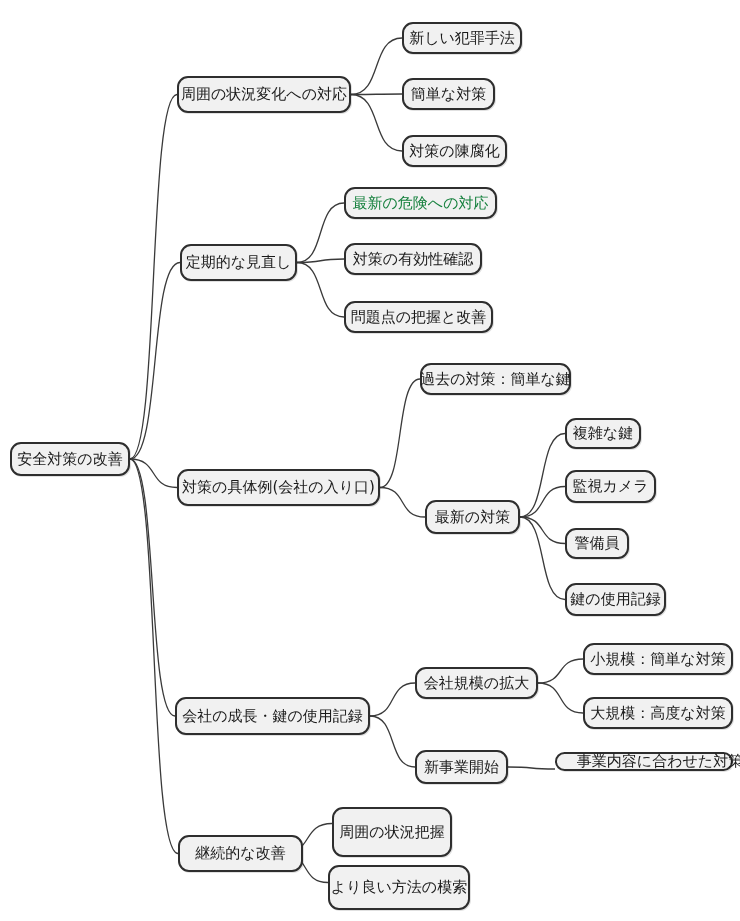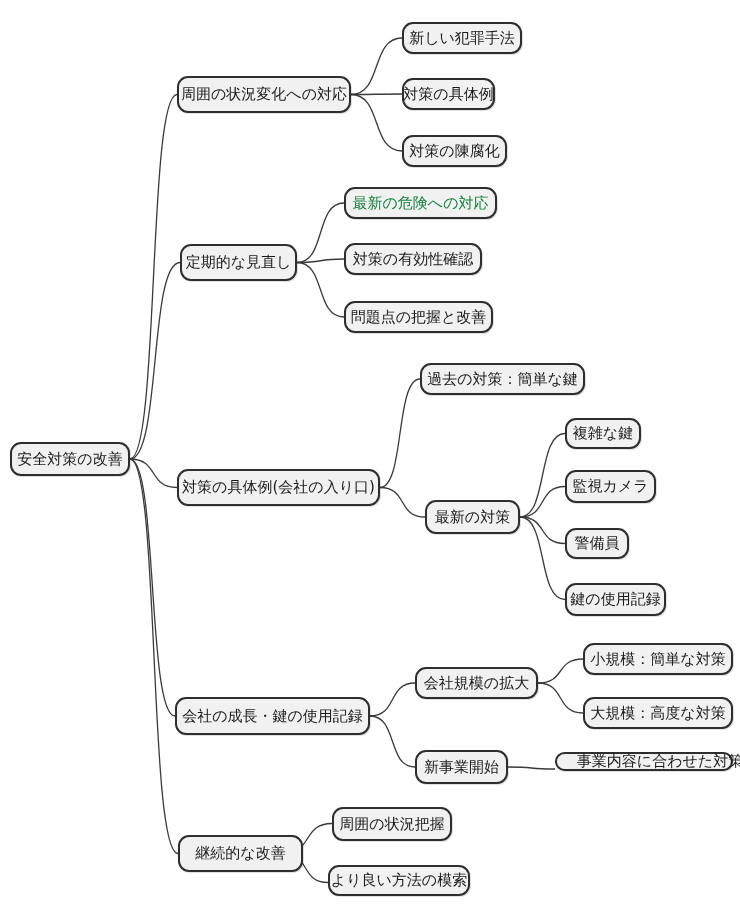--- a/index.html
+++ b/index.html
@@ -64,35 +64,35 @@
       <path d="M 538 683 C 565.9 683, 555.1 659, 583 659" fill="none" stroke="#3a3a3a" stroke-width="1.3"></path>
       <path d="M 538 683 C 565.9 683, 555.1 713, 583 713" fill="none" stroke="#3a3a3a" stroke-width="1.3"></path>
       <path d="M 508 767 C 537.14 767, 525.86 769, 555 769" fill="none" stroke="#3a3a3a" stroke-width="1.3"></path>
       <path d="M 283 853.5 C 313.38 853.5, 301.62 823.5, 332 823.5" fill="none" stroke="#3a3a3a" stroke-width="1.3"></path>
       <path d="M 283 853.5 C 310.9 853.5, 300.1 882.5, 328 882.5" fill="none" stroke="#3a3a3a" stroke-width="1.3"></path>
     </svg>
 
   <div class="node" id="n-root" style="left: 10px; top: 442px; width: 120px; height: 34px; background: rgb(241, 241, 241); border-color: rgb(46, 46, 46); color: rgb(26, 26, 26);">安全対策の改善</div>
   <div class="node" id="n-b1" style="left: 177px; top: 76px; width: 174px; height: 37px; background: rgb(241, 241, 241); border-color: rgb(46, 46, 46); color: rgb(26, 26, 26);">周囲の状況変化への対応</div>
   <div class="node" id="n-b1c1" style="left: 402px; top: 22px; width: 120px; height: 32px; background: rgb(241, 241, 241); border-color: rgb(46, 46, 46); color: rgb(26, 26, 26);">新しい犯罪手法</div>
-  <div class="node" id="n-b1c2" style="left: 402px; top: 78px; width: 93px; height: 32px; background: rgb(241, 241, 241); border-color: rgb(46, 46, 46); color: rgb(26, 26, 26);">対策の具体例</div>
+  <div class="node" id="n-b1c2" style="left: 402px; top: 78px; width: 93px; height: 32px; background: rgb(241, 241, 241); border-color: rgb(46, 46, 46); color: rgb(26, 26, 26);">簡単な対策</div>
   <div class="node" id="n-b1c3" style="left: 402px; top: 135px; width: 105px; height: 32px; background: rgb(241, 241, 241); border-color: rgb(46, 46, 46); color: rgb(26, 26, 26);">対策の陳腐化</div>
   <div class="node" id="n-b2" style="left: 180px; top: 244px; width: 117px; height: 37px; background: rgb(241, 241, 241); border-color: rgb(46, 46, 46); color: rgb(26, 26, 26);">定期的な見直し</div>
   <div class="node" id="n-b2c1" style="left: 344px; top: 187px; width: 153px; height: 32px; background: rgb(241, 241, 241); border-color: rgb(46, 46, 46); color: #15803d;">最新の危険への対応</div>
   <div class="node" id="n-b2c2" style="left: 344px; top: 243px; width: 138px; height: 32px; background: rgb(241, 241, 241); border-color: rgb(46, 46, 46); color: rgb(26, 26, 26);">対策の有効性確認</div>
   <div class="node" id="n-b2c3" style="left: 344px; top: 301px; width: 149px; height: 32px; background: rgb(241, 241, 241); border-color: rgb(46, 46, 46); color: rgb(26, 26, 26);">問題点の把握と改善</div>
   <div class="node" id="n-b3" style="left: 177px; top: 469px; width: 203px; height: 37px; background: rgb(241, 241, 241); border-color: rgb(46, 46, 46); color: rgb(26, 26, 26);">対策の具体例(会社の入り口)</div>
-  <div class="node" id="n-b3c1" style="left: 420px; top: 363px; width: 165px; height: 32px; background: rgb(241, 241, 241); border-color: rgb(46, 46, 46); color: rgb(26, 26, 26);">過去の対策：簡単な鍵</div>
+  <div class="node" id="n-b3c1" style="left: 420px; top: 363px; width: 151px; height: 32px; background: rgb(241, 241, 241); border-color: rgb(46, 46, 46); color: rgb(26, 26, 26);">過去の対策：簡単な鍵</div>
   <div class="node" id="n-b3c2" style="left: 425px; top: 500px; width: 95px; height: 34px; background: rgb(241, 241, 241); border-color: rgb(46, 46, 46); color: rgb(26, 26, 26);">最新の対策</div>
   <div class="node" id="n-b3c2a" style="left: 565px; top: 418px; width: 76px; height: 31px; background: rgb(241, 241, 241); border-color: rgb(46, 46, 46); color: rgb(26, 26, 26);">複雑な鍵</div>
   <div class="node" id="n-b3c2b" style="left: 565px; top: 470px; width: 91px; height: 33px; background: rgb(241, 241, 241); border-color: rgb(46, 46, 46); color: rgb(26, 26, 26);">監視カメラ</div>
   <div class="node" id="n-b3c2c" style="left: 565px; top: 528px; width: 64px; height: 31px; background: rgb(241, 241, 241); border-color: rgb(46, 46, 46); color: rgb(26, 26, 26);">警備員</div>
   <div class="node" id="n-b3c2d" style="left: 565px; top: 583px; width: 101px; height: 33px; background: rgb(241, 241, 241); border-color: rgb(46, 46, 46); color: rgb(26, 26, 26);">鍵の使用記録</div>
   <div class="node" id="n-b4" style="left: 175px; top: 697px; width: 195px; height: 38px; background: rgb(241, 241, 241); border-color: rgb(46, 46, 46); color: rgb(26, 26, 26);">会社の成長・鍵の使用記録</div>
   <div class="node" id="n-b4c1" style="left: 415px; top: 667px; width: 123px; height: 32px; background: rgb(241, 241, 241); border-color: rgb(46, 46, 46); color: rgb(26, 26, 26);">会社規模の拡大</div>
   <div class="node" id="n-b4c1a" style="left: 583px; top: 643px; width: 150px; height: 32px; background: rgb(241, 241, 241); border-color: rgb(46, 46, 46); color: rgb(26, 26, 26);">小規模：簡単な対策</div>
   <div class="node" id="n-b4c1b" style="left: 583px; top: 697px; width: 150px; height: 32px; background: rgb(241, 241, 241); border-color: rgb(46, 46, 46); color: rgb(26, 26, 26);">大規模：高度な対策</div>
   <div class="node" id="n-b4c2" style="left: 415px; top: 750px; width: 93px; height: 34px; background: rgb(241, 241, 241); border-color: rgb(46, 46, 46); color: rgb(26, 26, 26);">新事業開始</div>
   <div class="node" id="n-b4c2a" style="left: 555px; top: 752px; width: 178px; height: 19px; background: rgb(241, 241, 241); border-color: rgb(46, 46, 46); color: rgb(26, 26, 26); padding-left: 32px;">事業内容に合わせた対策</div>
   <div class="node" id="n-b5" style="left: 178px; top: 835px; width: 125px; height: 37px; background: rgb(241, 241, 241); border-color: rgb(46, 46, 46); color: rgb(26, 26, 26);">継続的な改善</div>
-  <div class="node" id="n-b5c1" style="left: 332px; top: 807px; width: 120px; height: 34px; background: rgb(241, 241, 241); border-color: rgb(46, 46, 46); color: rgb(26, 26, 26);">周囲の状況把握</div>
-  <div class="node" id="n-b5c2" style="left: 328px; top: 865px; width: 142px; height: 31px; background: rgb(241, 241, 241); border-color: rgb(46, 46, 46); color: rgb(26, 26, 26);">より良い方法の模索</div>
+  <div class="node" id="n-b5c1" style="left: 332px; top: 807px; width: 120px; height: 50px; background: rgb(241, 241, 241); border-color: rgb(46, 46, 46); color: rgb(26, 26, 26);">周囲の状況把握</div>
+  <div class="node" id="n-b5c2" style="left: 328px; top: 865px; width: 142px; height: 45px; background: rgb(241, 241, 241); border-color: rgb(46, 46, 46); color: rgb(26, 26, 26);">より良い方法の模索</div>
 </div>
 
 </body></html>

